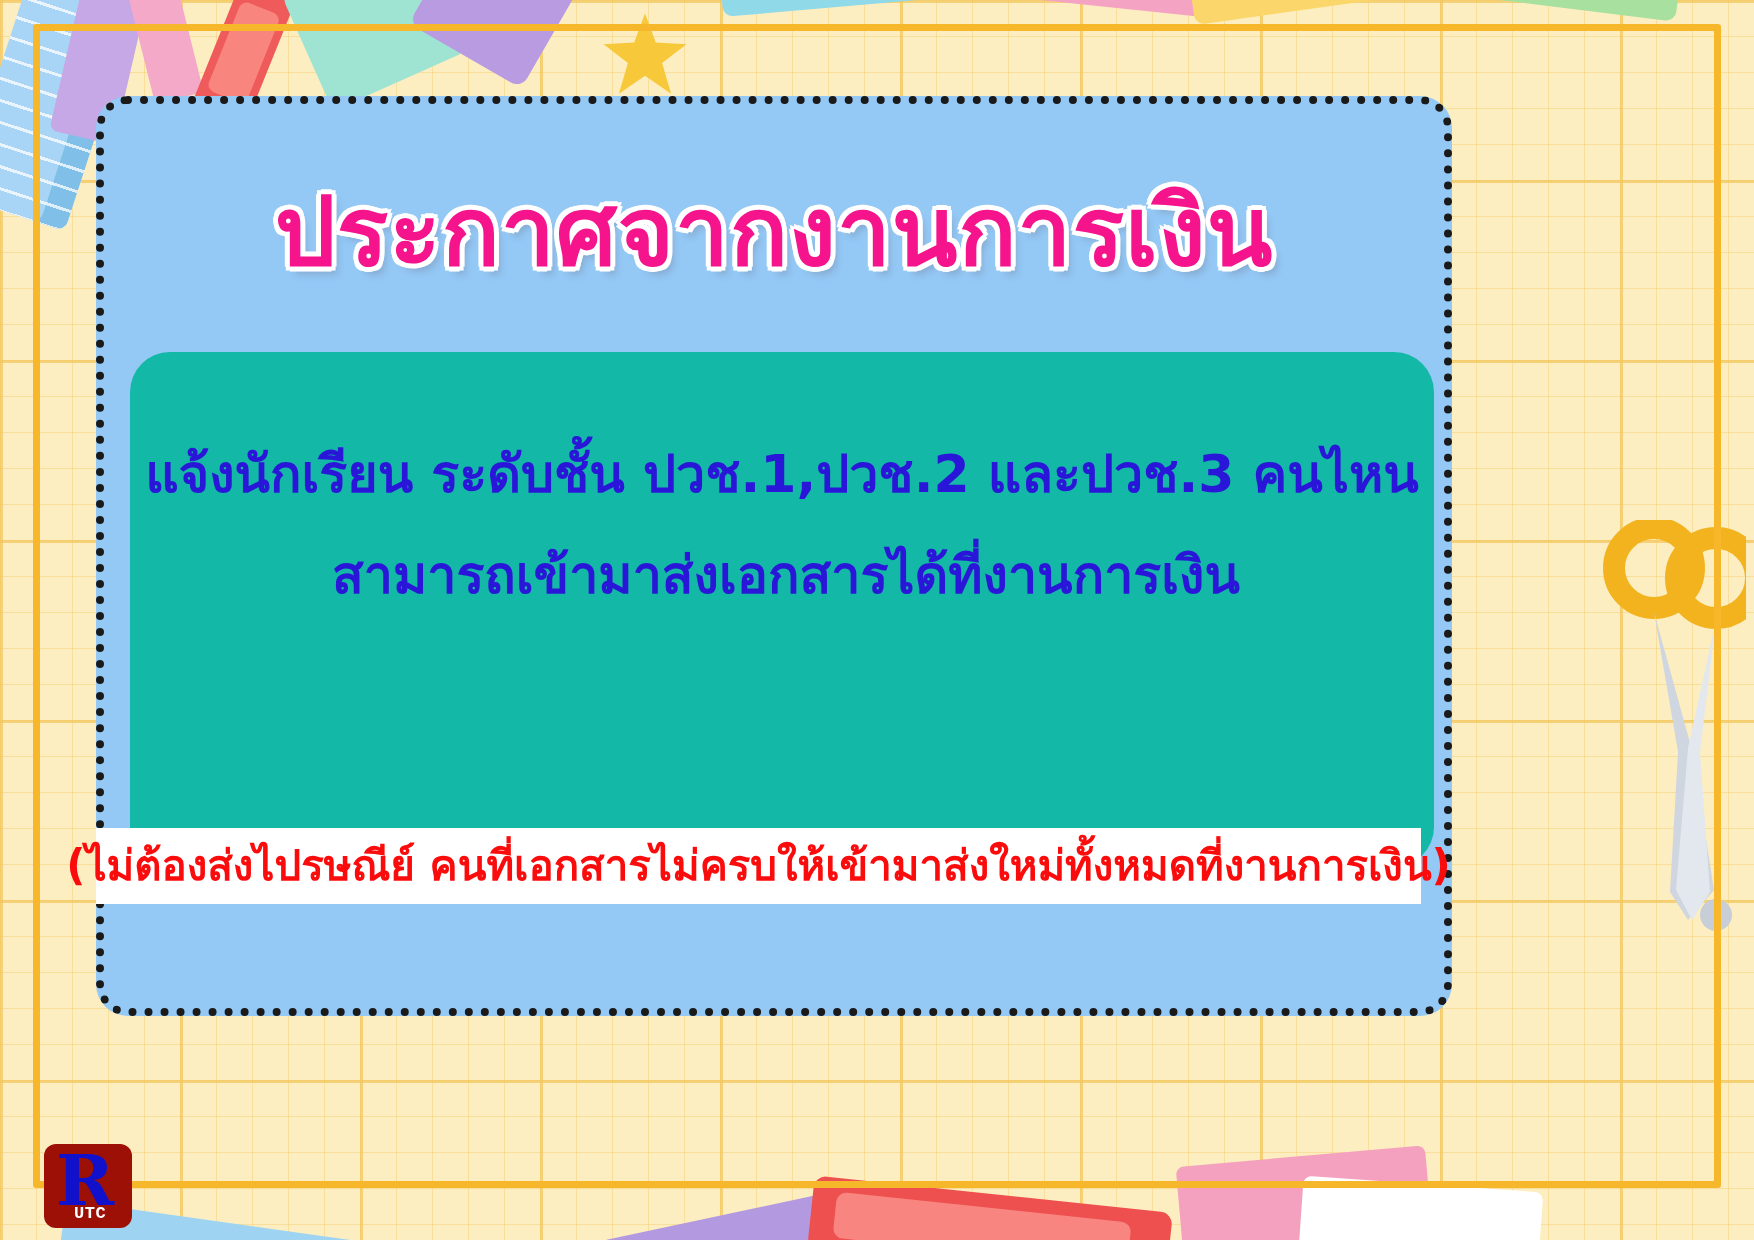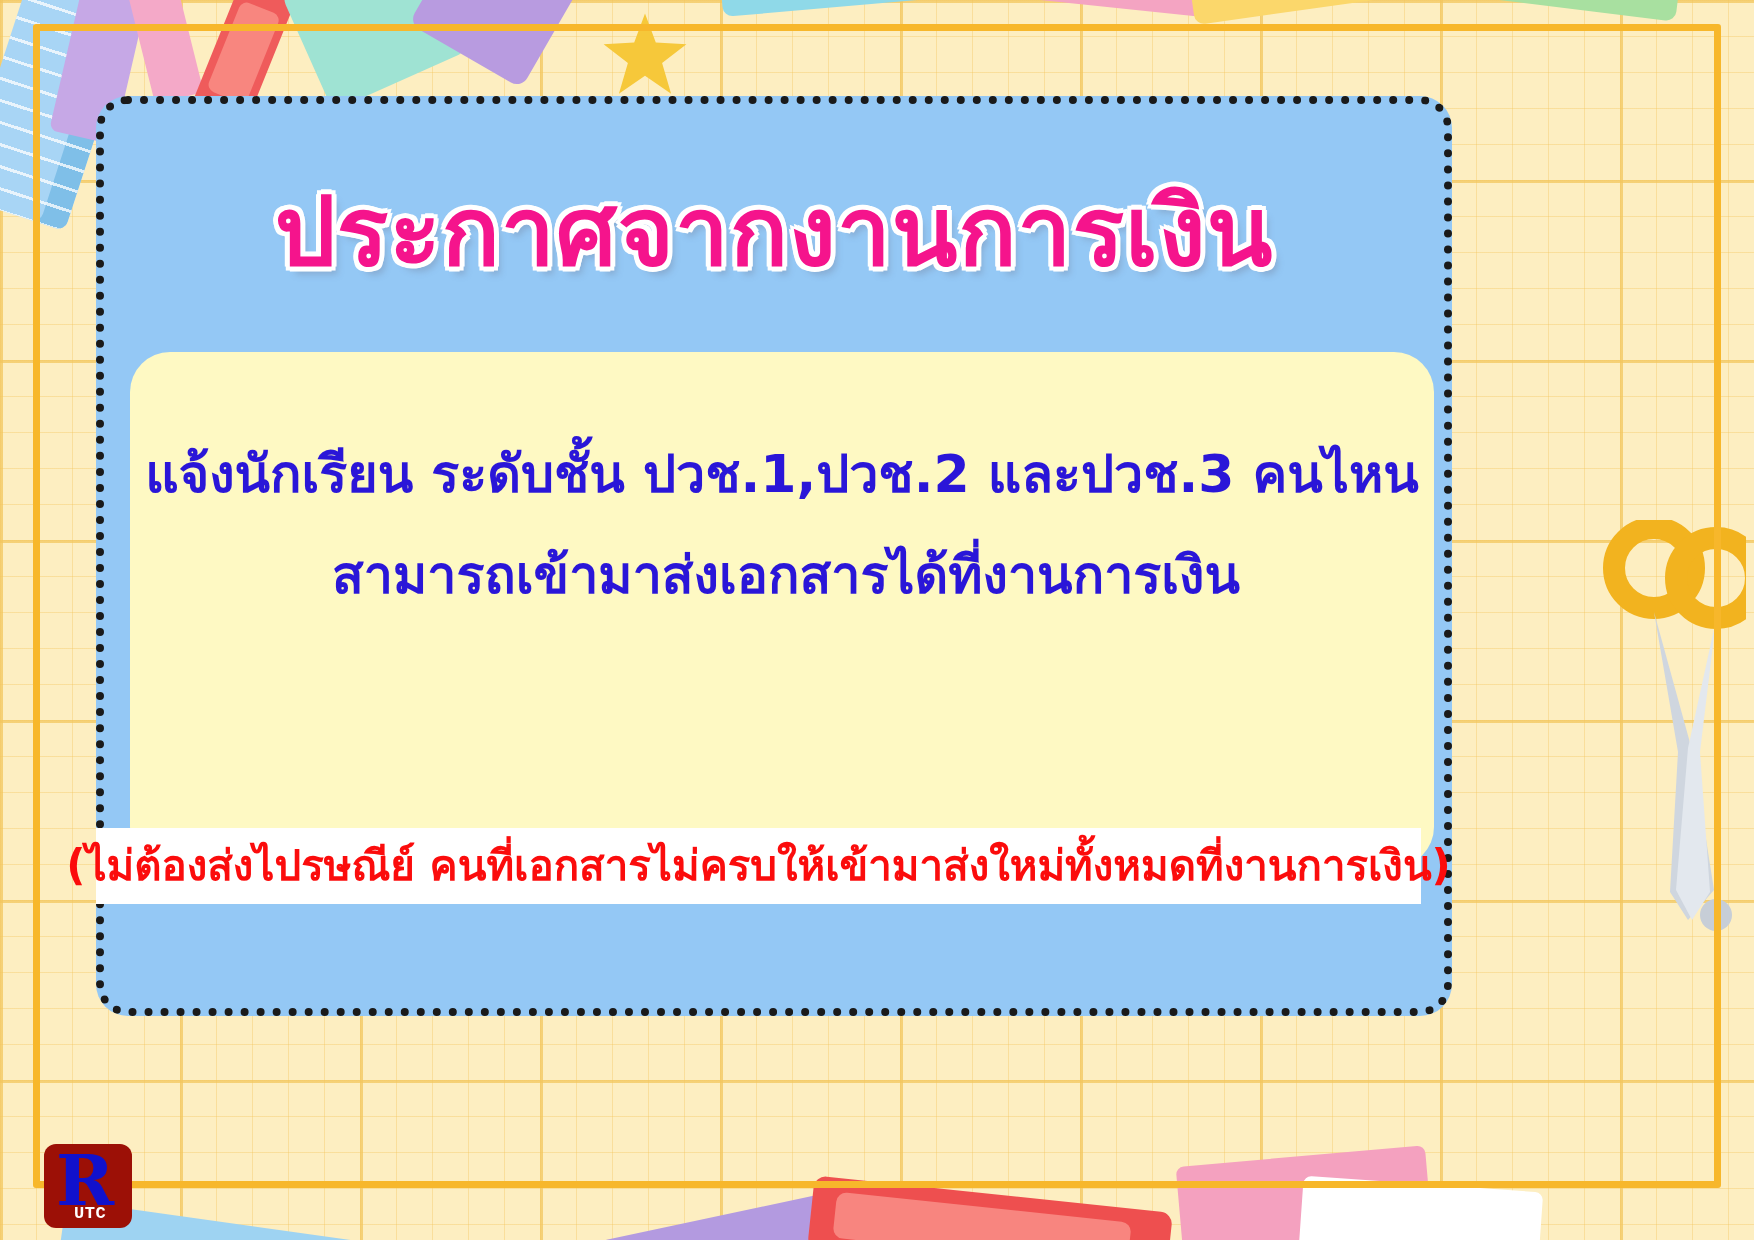--- a/index.html
+++ b/index.html
@@ -219,21 +219,21 @@
        6px  8px 6px rgba(120,140,170,.45);
   }
 
   
   .inner-panel {
     position: absolute;
     left: 26px;
     top: 248px;
     width: 1304px;
     height: 515px;
-    background: #fef9c3;
+    background: #14b8a6;
     border-radius: 40px;
     box-sizing: border-box;
   }
 
   .body-lines {
     position: absolute;
     left: 0; right: 0;
     top: 96px;
     text-align: center;
   }

